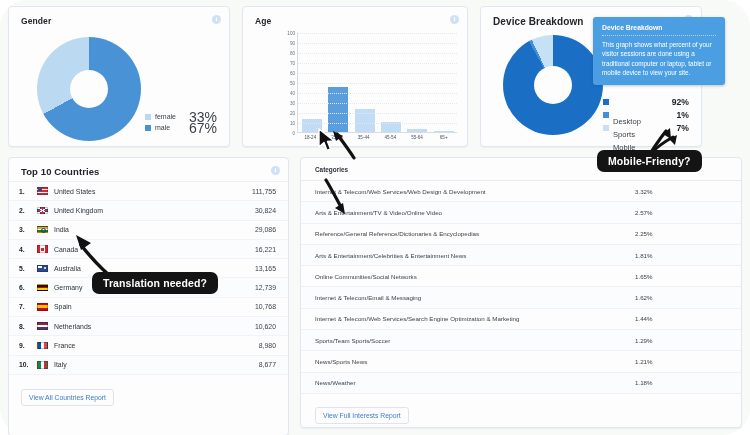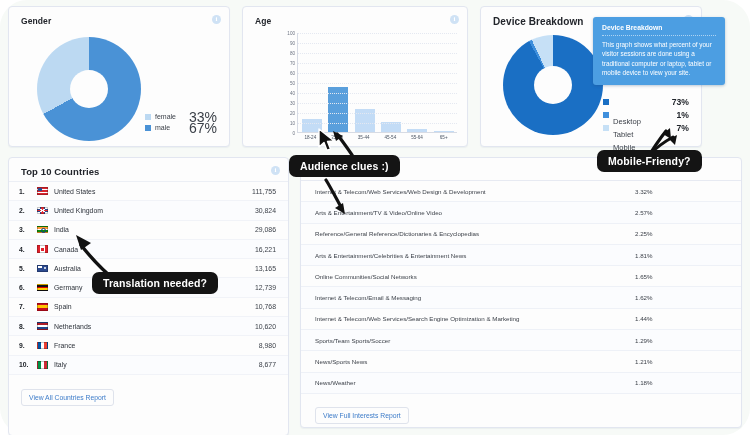--- a/index.html
+++ b/index.html
@@ -356,25 +356,25 @@
 
     <div id="device-tooltip">
       <div class="tt-title">Device Breakdown</div>
       <div class="tt-body">This graph shows what percent of your visitor sessions are done using a traditional computer or laptop, tablet or mobile device to view your site.</div>
     </div>
 
     <div class="legend" id="device-legend">
       <div class="legend-row">
         <span class="legend-sw" style="background:#1a6fc4"></span>
         <span class="legend-label">Desktop</span>
-        <span class="legend-val">73%</span>
+        <span class="legend-val">92%</span>
       </div>
       <div class="legend-row">
         <span class="legend-sw" style="background:#3f8fdc"></span>
-        <span class="legend-label">Tablet</span>
+        <span class="legend-label">Sports</span>
         <span class="legend-val">1%</span>
       </div>
       <div class="legend-row">
         <span class="legend-sw" style="background:#c6e0f6"></span>
         <span class="legend-label">Mobile</span>
         <span class="legend-val">7%</span>
       </div>
     </div>
   </div>
 
@@ -520,17 +520,16 @@
   <svg class="arrow-svg" style="left:648px; top:134px;" width="30" height="22" viewBox="0 0 30 22">
     <path d="M2,20 C8,14 16,8 25,3" stroke="#111" stroke-width="3" fill="none" stroke-linecap="round"></path>
     <path d="M29,1 L27,11 L21,5 Z" fill="#111"></path>
   </svg>
 
   <svg class="arrow-svg" style="left:72px; top:231px;" width="48" height="52" viewBox="0 0 48 52">
     <path d="M44,50 C34,42 20,28 9,14" stroke="#111" stroke-width="3.4" fill="none" stroke-linecap="round"></path>
     <path d="M4,4 L19,12 L9,19 Z" fill="#111"></path>
   </svg>
 
-  <div class="callout" id="callout-audience">Audience clues :)</div>
   <div class="callout" id="callout-mobile">Mobile-Friendy?</div>
   <div class="callout" id="callout-translation">Translation needed?</div>
 
 </div>
 
 </body></html>

